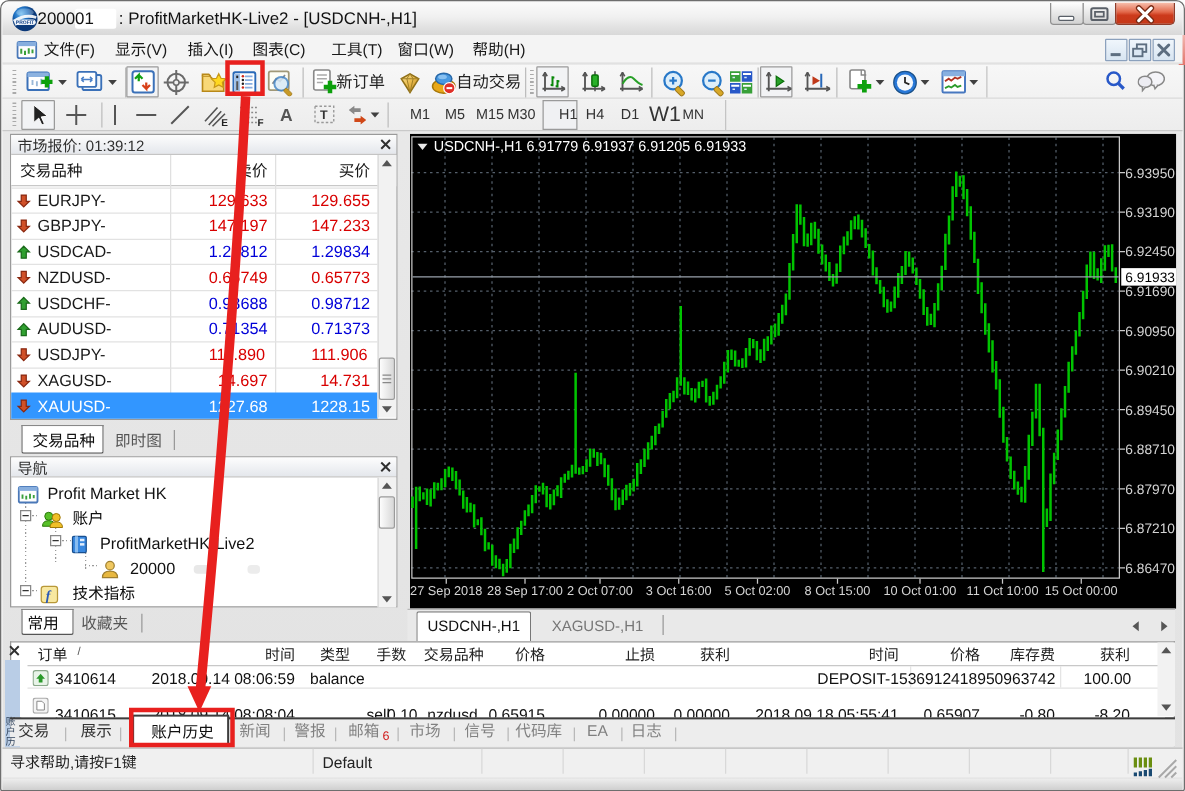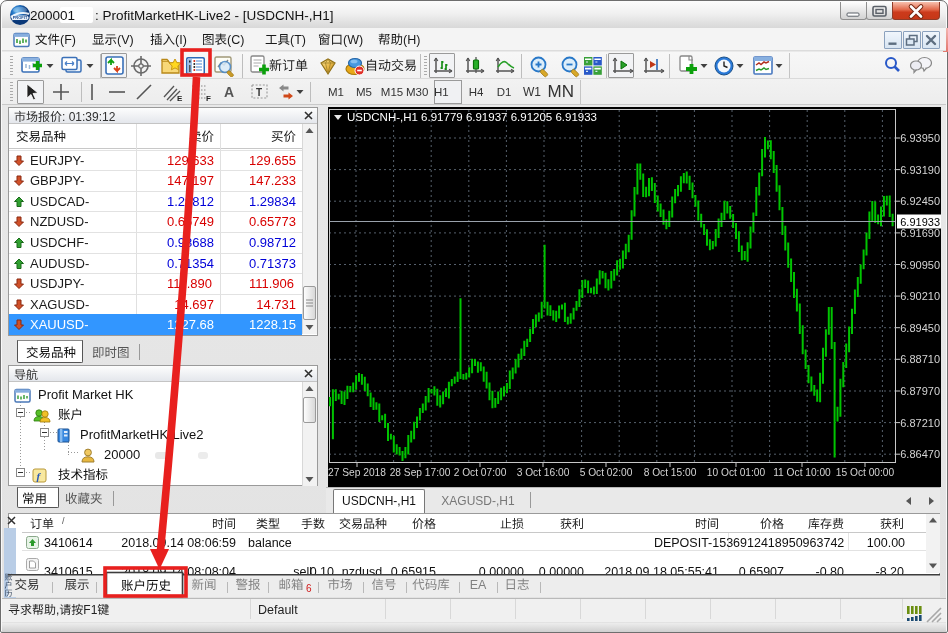--- a/index.html
+++ b/index.html
@@ -262,25 +262,25 @@
   </svg>
 <svg class="a" style="left:296px;top:89px" width="8" height="6">
     <path d="M0.5 1 L7.5 1 L4 5 Z" fill="#404040"></path>
   </svg>
 <div class="a" style="left:310px;top:82px;width:1px;height:20px;background:#bdbdbd"></div>
 <div class="a" style="left:322px;top:80px;width:28px;height:24px;line-height:24px;text-align:center;font-size:11.5px;color:#333">M1</div>
 <div class="a" style="left:350px;top:80px;width:28px;height:24px;line-height:24px;text-align:center;font-size:11.5px;color:#333">M5</div>
 <div class="a" style="left:378px;top:80px;width:28px;height:24px;line-height:24px;text-align:center;font-size:11.5px;color:#333">M15</div>
 <div class="a" style="left:406px;top:80px;width:28px;height:24px;line-height:24px;text-align:left;font-size:11.5px;color:#333">M30</div>
 <div class="a" style="left:434px;top:80px;width:28px;height:24px;background:#f0f1f3;border:1px solid #9a9a9a"></div>
-<div class="a" style="left:434px;top:80px;width:28px;height:24px;line-height:24px;text-align:left;font-size:11.5px;color:#333">H1</div>
+<div class="a" style="left:434px;top:80px;width:28px;height:24px;line-height:24px;text-align:right;font-size:11.5px;color:#333">H1</div>
 <div class="a" style="left:462px;top:80px;width:28px;height:24px;line-height:24px;text-align:center;font-size:11.5px;color:#333">H4</div>
 <div class="a" style="left:490px;top:80px;width:28px;height:24px;line-height:24px;text-align:center;font-size:11.5px;color:#333">D1</div>
-<div class="a" style="left:518px;top:80px;width:28px;height:24px;line-height:24px;text-align:center;font-size:12px;color:#333">W1</div>
-<div class="a" style="left:546px;top:80px;width:28px;height:24px;line-height:24px;text-align:right;font-size:17px;color:#333">MN</div>
+<div class="a" style="left:518px;top:80px;width:28px;height:24px;line-height:24px;text-align:center;font-size:17px;color:#333">W1</div>
+<div class="a" style="left:546px;top:80px;width:28px;height:24px;line-height:24px;text-align:left;font-size:11px;color:#333">MN</div>
 <div class="a" style="left:8px;top:107px;width:310px;height:229px;background:#fff;border:1px solid #9a9a9a"></div>
 <div class="a" style="left:9px;top:108px;width:308px;height:16px;background:linear-gradient(#fdfdfd,#e4e7ec);border-bottom:1px solid #c4c4c4"></div>
 <svg class="a" style="left:303px;top:110px" width="12" height="12">
     <path d="M2 2 L9 9 M9 2 L2 9" stroke="#303030" stroke-width="1.6"></path>
   </svg>
 <div class="a" style="left:9px;top:124px;width:308px;height:25px;background:#fff;border-bottom:1px solid #c8c8c8"></div>
 <div class="a" style="left:136px;top:124px;width:1px;height:210px;background:#e0e0e0"></div>
 <div class="a" style="left:220px;top:124px;width:1px;height:210px;background:#e0e0e0"></div>
 <div class="a" style="left:9px;top:149.5px;width:293px;height:1px;background:#e2e2e2"></div>
 <svg class="a" style="left:13px;top:154.5px" width="12" height="12">

